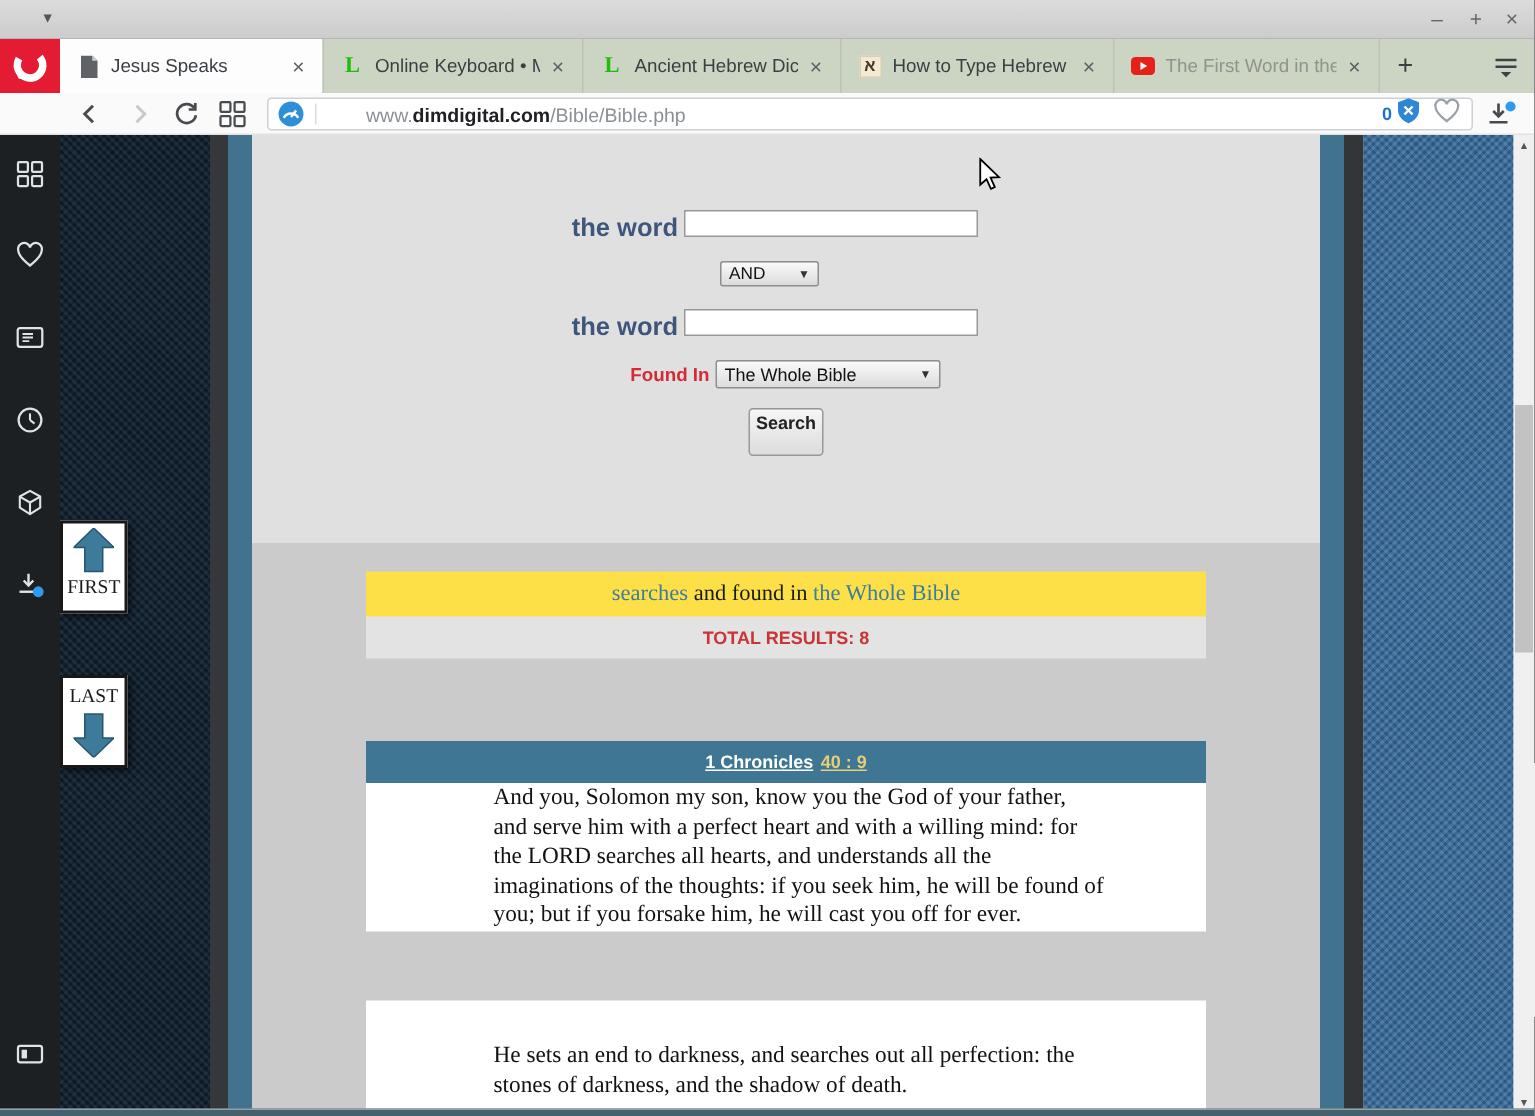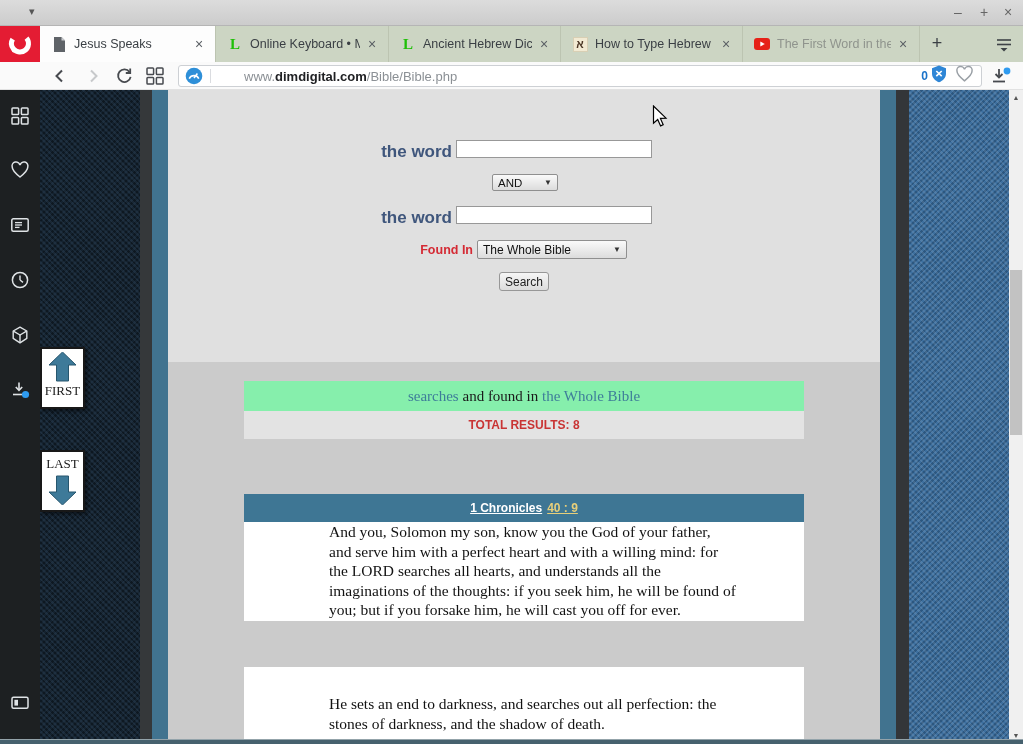--- a/index.html
+++ b/index.html
@@ -74,31 +74,31 @@
   .form-title{position:absolute;left:0;top:18px;width:712px;text-align:center;
     font-size:12.5px;font-weight:bold;color:#1a1a1a;}
   .word-label{position:absolute;right:428px;font-size:17px;font-weight:bold;color:#3f567c;}
   .w1{top:52px}.w2{top:118px}
   .txt-input{position:absolute;left:288px;width:188px;height:16px;border:1px solid #989898;
     background:#fff;font-size:12px;padding:0 3px;box-sizing:content-box;}
   .i1{top:50px}.i2{top:116px}
   .fake-select{position:absolute;display:flex;align-items:center;box-sizing:border-box;
     background:linear-gradient(#fafafa,#dcdcdc);border:1px solid #8f8f8f;border-radius:2px;
     font-size:11.5px;color:#111;padding:0 5px;}
-  .sel-and{left:324px;top:84px;width:66px;height:17px;justify-content:space-between;}
+  .sel-and{left:312px;top:84px;width:66px;height:17px;justify-content:space-between;}
   .sel-bible{left:309px;top:150px;width:150px;height:19px;font-size:12px;}
   .fake-select .sel-label{flex:1;white-space:nowrap;overflow:hidden;}
   .fake-select .sel-arrow{font-size:8px;color:#333;margin-left:4px;}
   .foundin-label{position:absolute;right:407px;top:153px;font-size:12.5px;font-weight:bold;color:#d42a34;}
-  .search-btn{position:absolute;left:331px;top:182px;width:50px;height:19px;
+  .search-btn{position:absolute;left:331px;top:182px;width:50px;height:32px;
     background:linear-gradient(#f6f6f6,#dcdcdc);border:1px solid #979797;border-radius:3px;
-    font-size:12px;color:#222;text-align:center;line-height:18px;box-sizing:border-box;}
+    font-size:12px;color:#222;text-align:center;line-height:18px;box-sizing:border-box;font-weight:bold;}
 
   .results{position:absolute;left:76px;top:0;width:560px;}
-  .banner{position:absolute;left:0;top:291px;width:560px;height:44px;background:#86efac;
+  .banner{position:absolute;left:0;top:291px;width:560px;height:44px;background:#fde047;
     font-family:"Liberation Serif",serif;font-size:15px;text-align:center;line-height:30px;color:#1a1a1a;}
   .banner .teal{color:#3e7d99;}
   .totals{position:absolute;left:0;top:321px;width:560px;height:28px;background:#e3e3e3;
     font-size:12px;font-weight:bold;color:#c93434;text-align:center;line-height:28px;}
   .card-h{position:absolute;left:0;width:560px;height:28px;background:#3e7694;
     text-align:center;line-height:28px;font-size:12px;font-weight:bold;}
   .card-h a{text-decoration:underline;}
   .card-h .book{color:#ffffff;}
   .card-h .ref{color:#e7cf7a;margin-left:5px;}
   .h1{top:404px}.h2{top:579px}

